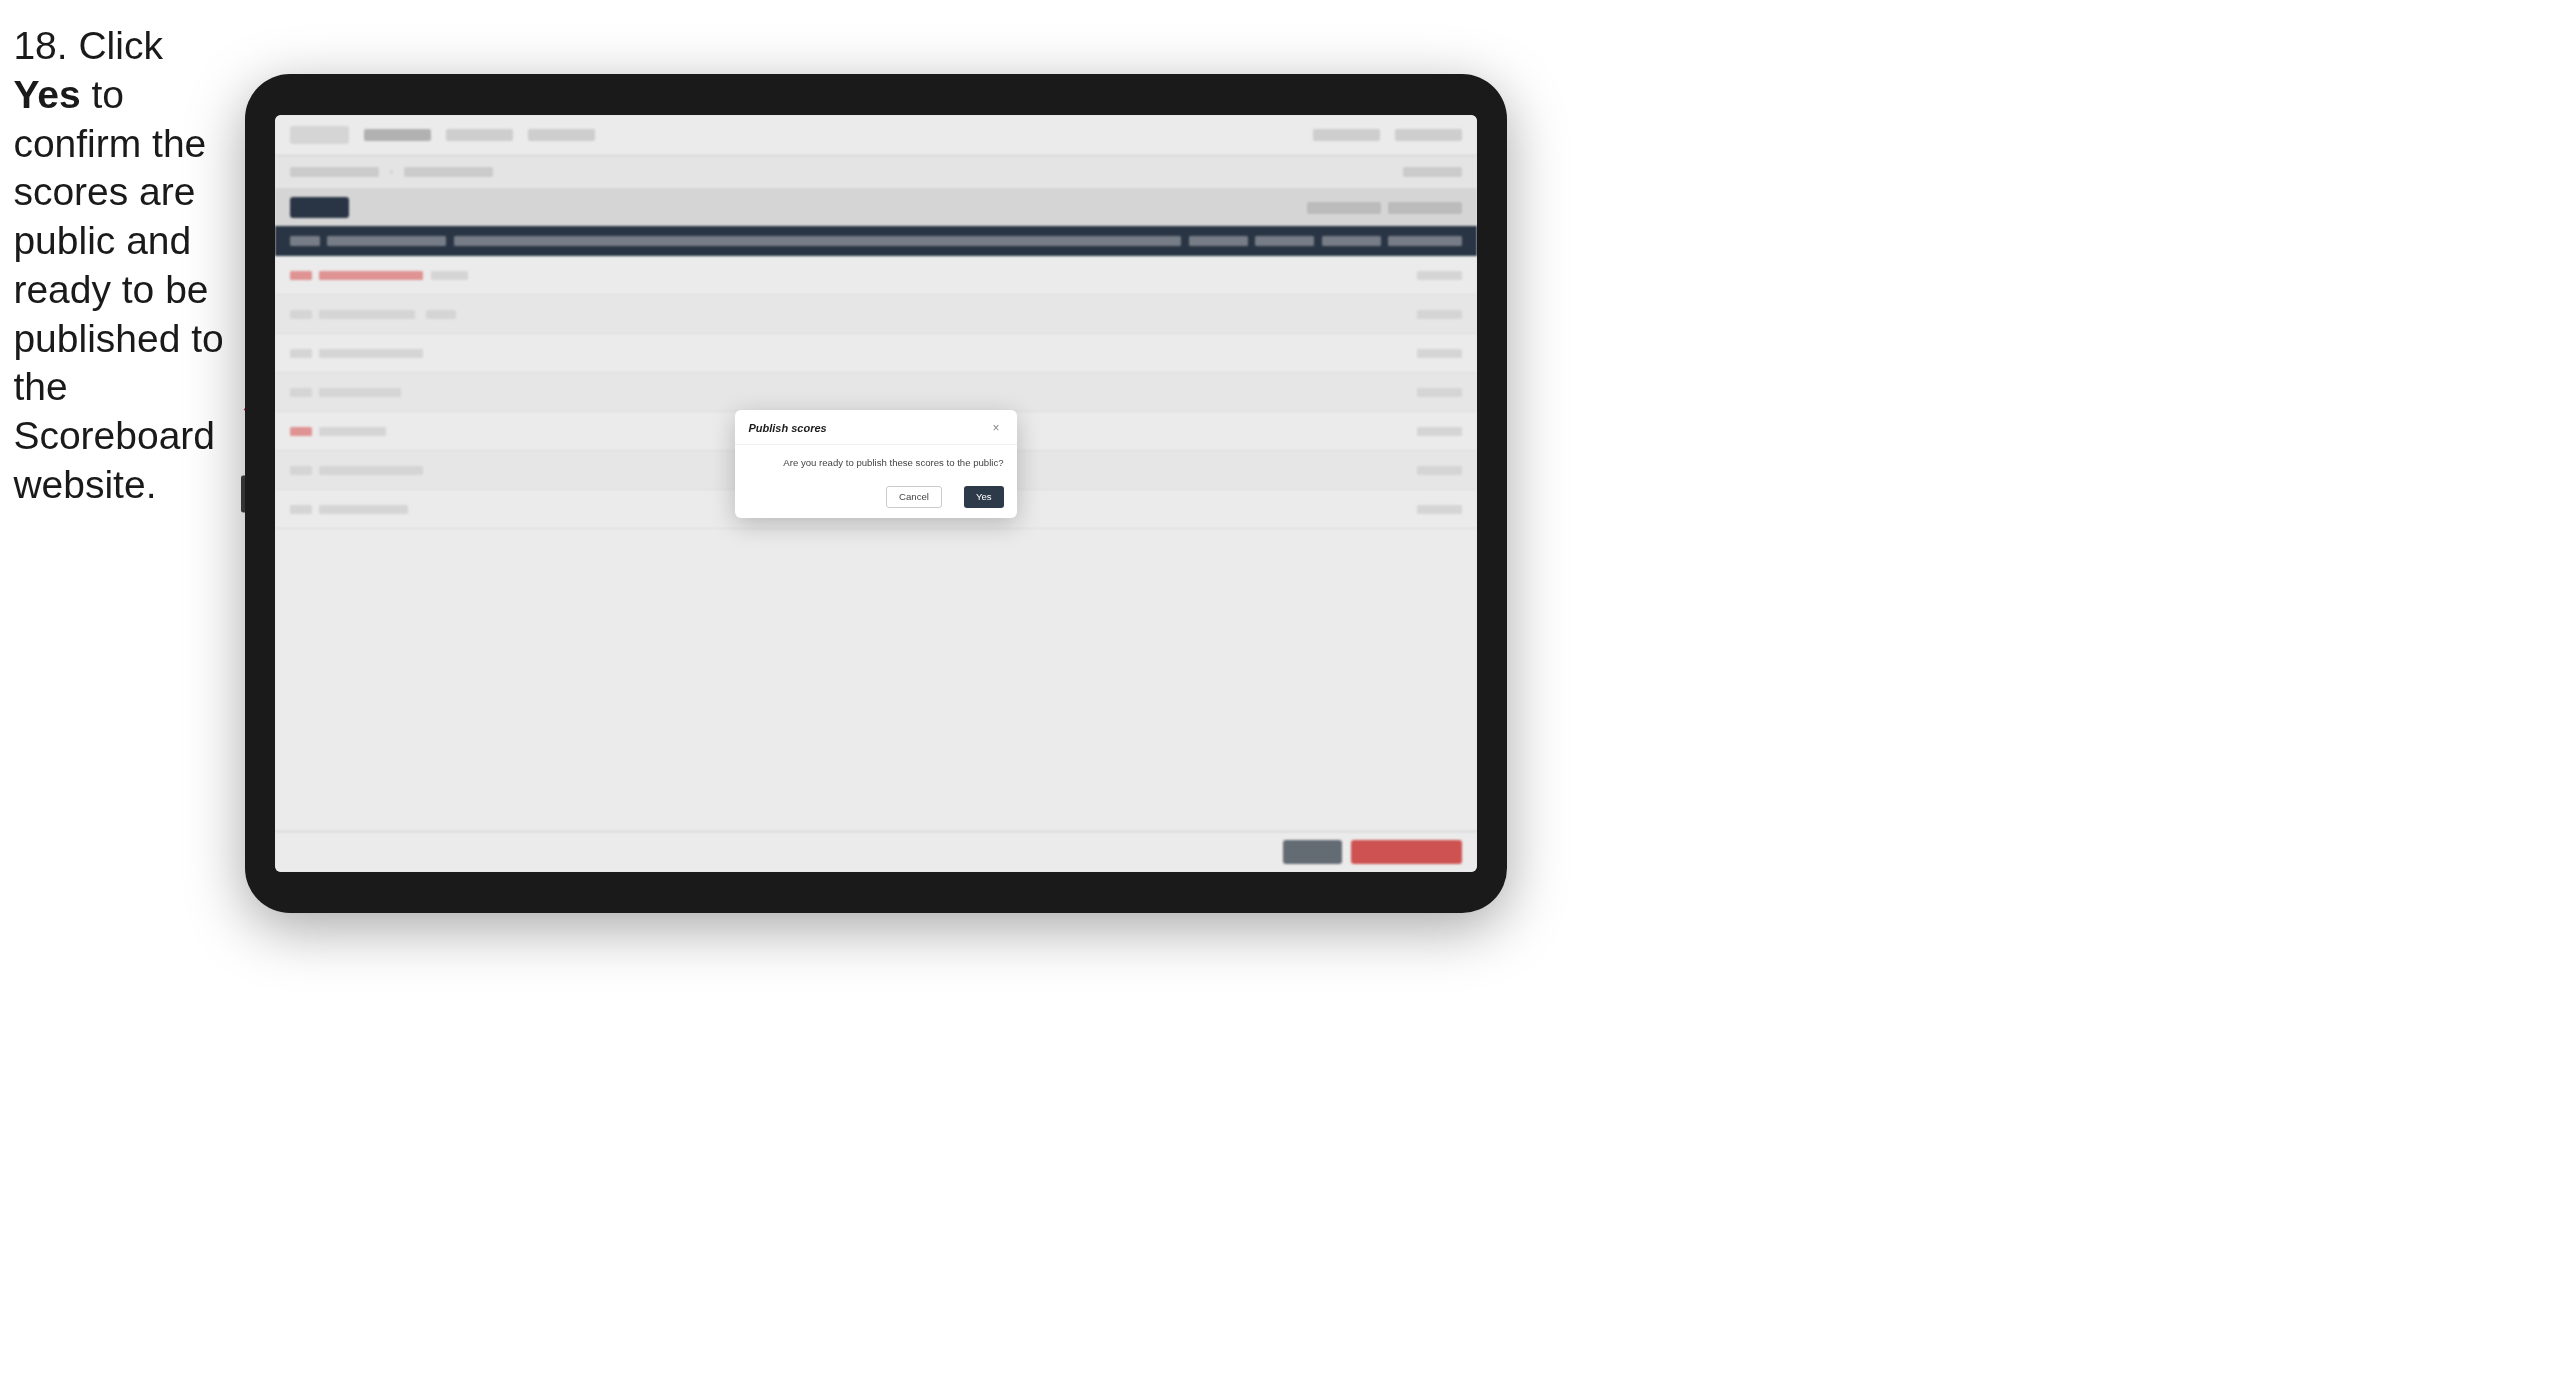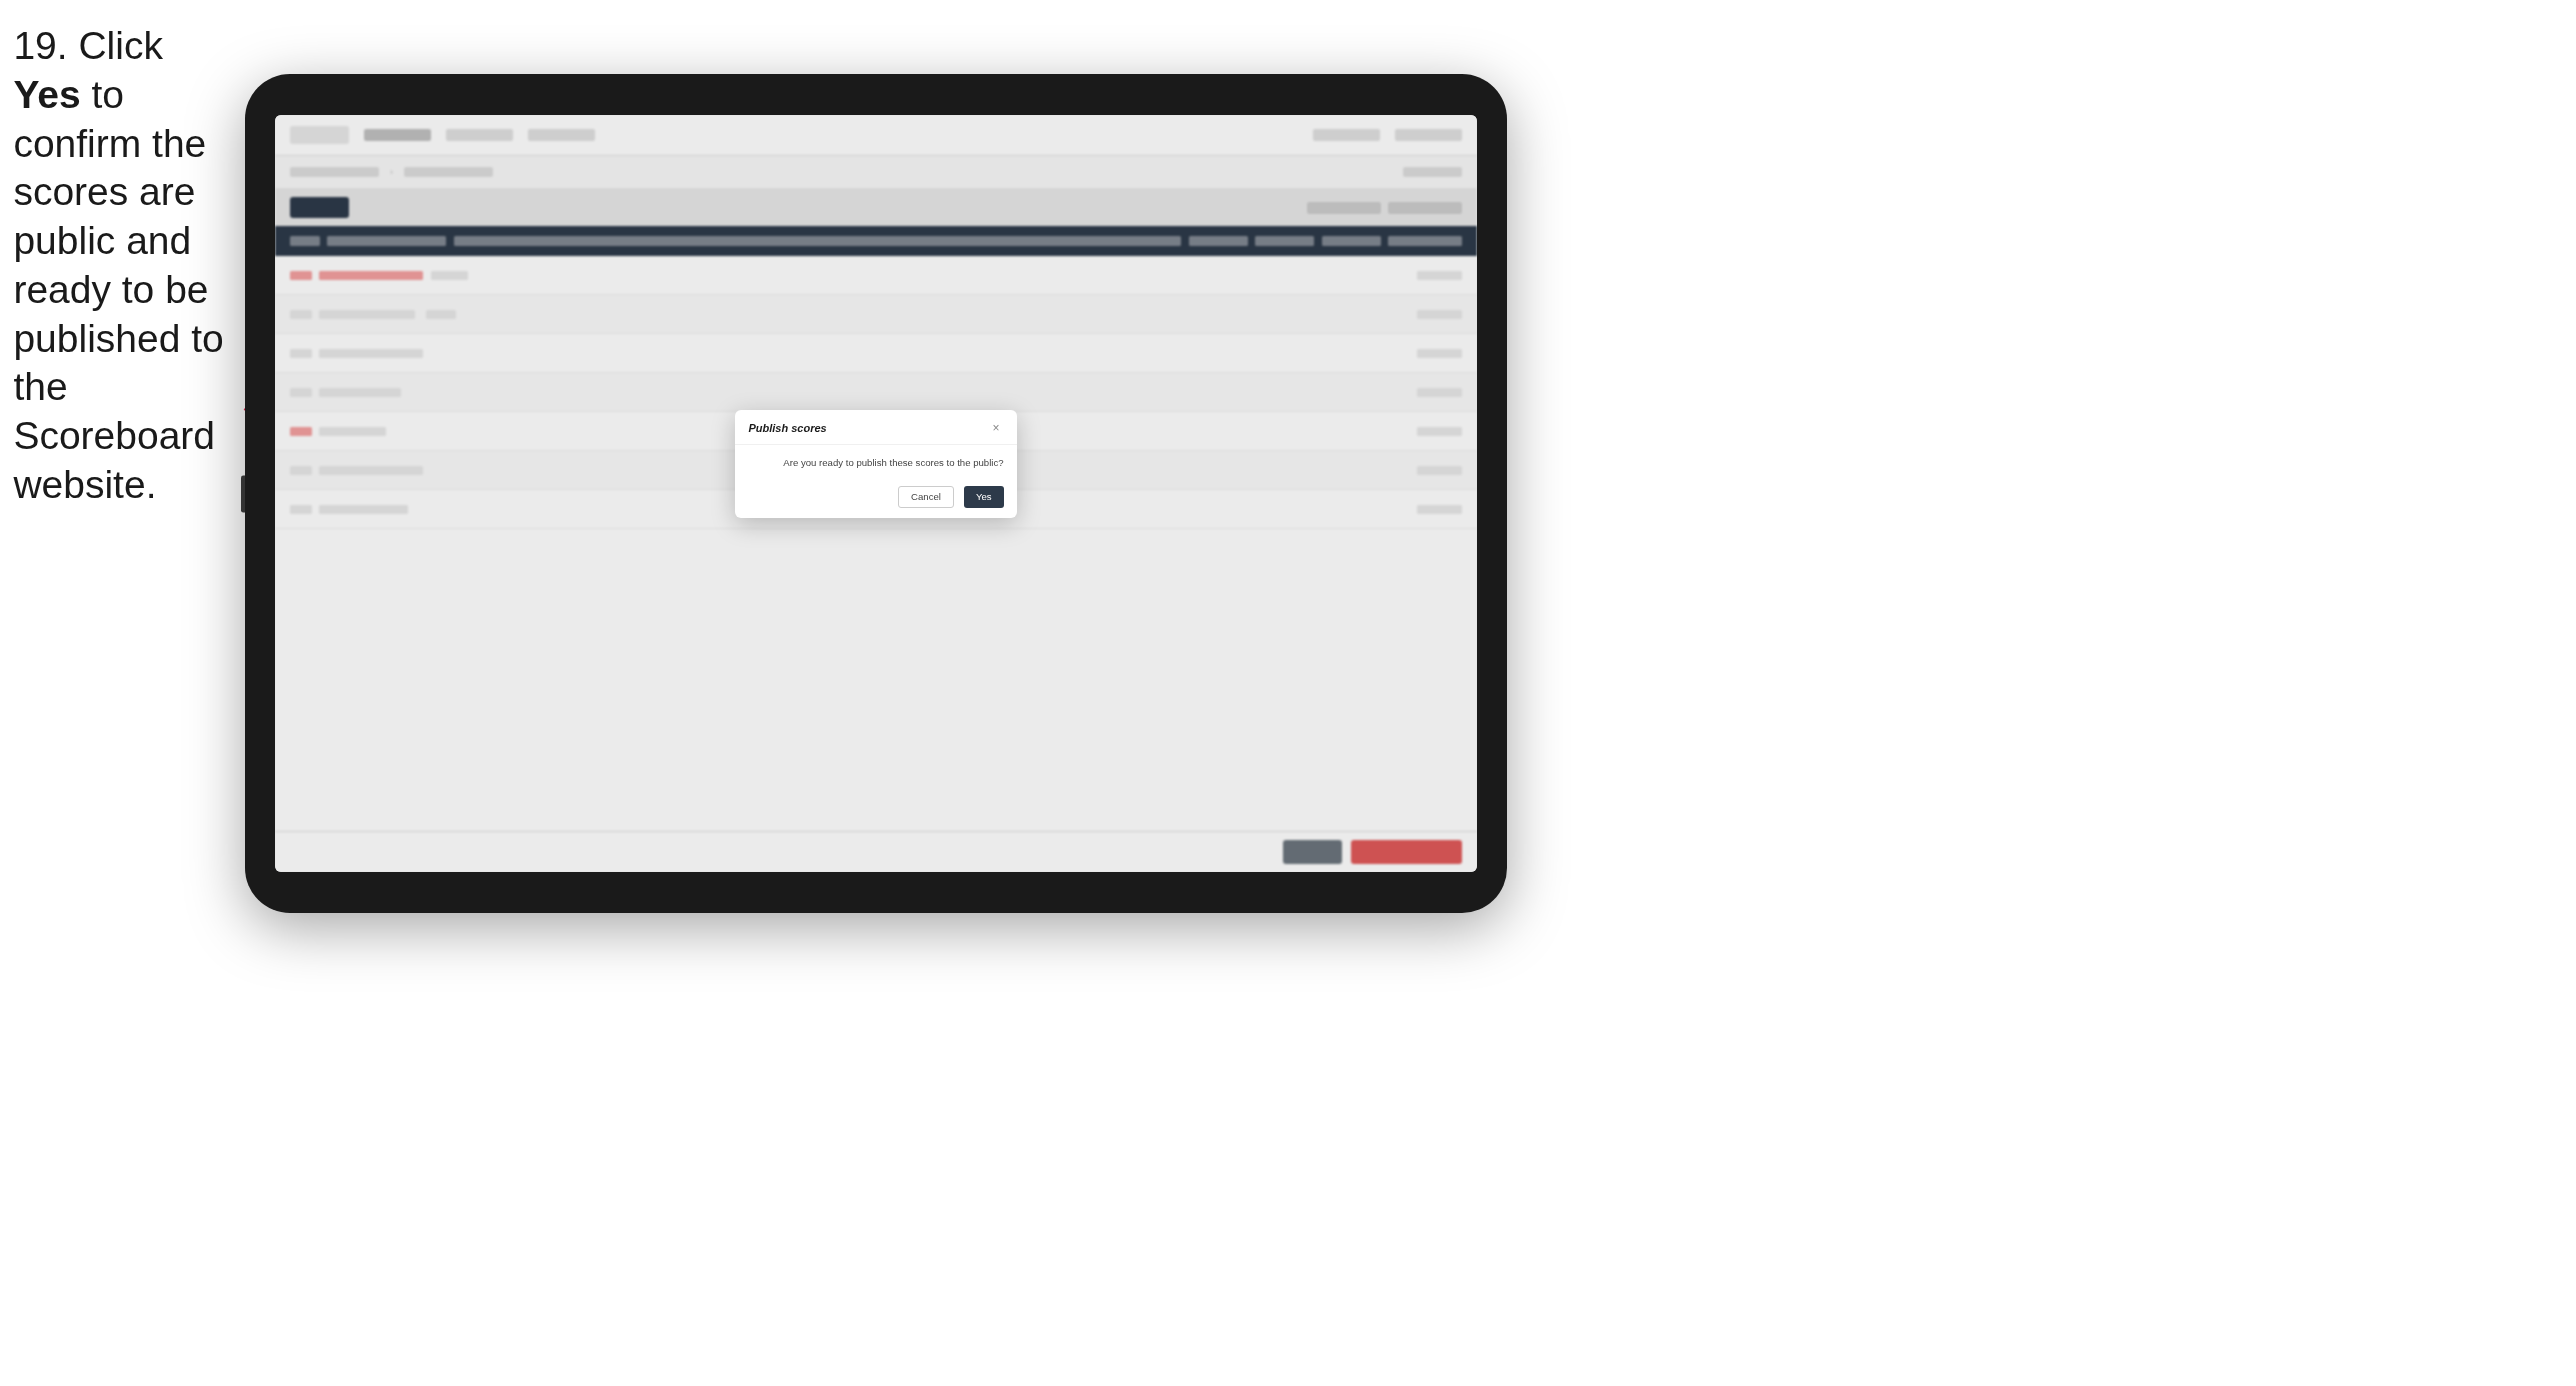--- a/index.html
+++ b/index.html
@@ -310,21 +310,21 @@
 
     .modal-message {
       font-size: 9.6px;
       color: #444;
       margin-bottom: 0;
     }
 
     .modal-footer {
       display: flex;
       justify-content: flex-end;
-      gap: 10px;
+      gap: 22px;
       padding: 7.4px 13.4px 10.4px;
     }
 
     .btn-cancel {
       padding: 4.5px 12px;
       border: 0.7px solid #ccc;
       background: #fff;
       border-radius: 3px;
       font-size: 9.6px;
       color: #444;
@@ -351,21 +351,21 @@
       width: 4.5px;
       height: 37px;
       background: #333;
       border-radius: 2.2px 0 0 2.2px;
     }
   </style>
 </head>
 <body>
 
 <div class="instruction-text">
-  <span>19.</span>
+  <span>18.</span>
   <span> Click </span><strong>Yes</strong><span> to confirm the scores are public and ready to be published to the Scoreboard website.</span>
 </div>
 
 <div class="arrow-container">
   <svg viewBox="0 0 450 300" xmlns="http://www.w3.org/2000/svg">
     <defs>
       <marker id="arrowhead" markerWidth="10" markerHeight="7" refX="9" refY="3.5" orient="auto">
         <polygon points="0 0, 10 3.5, 0 7" fill="#e8254a"></polygon>
       </marker>
     </defs>

